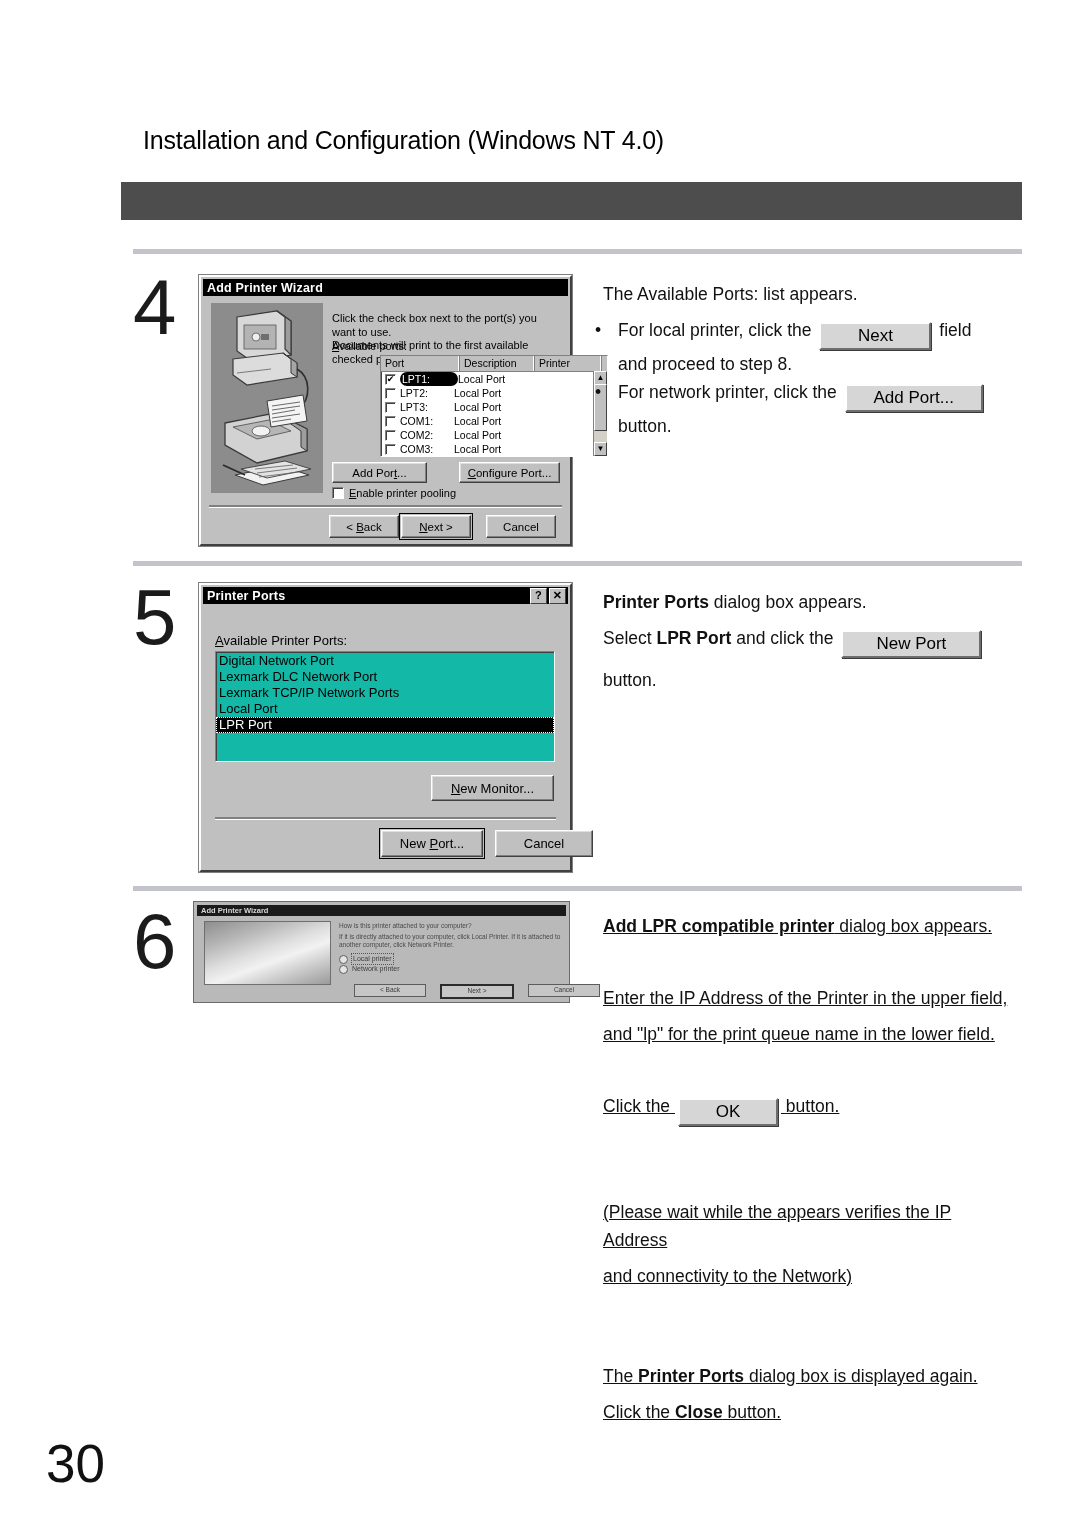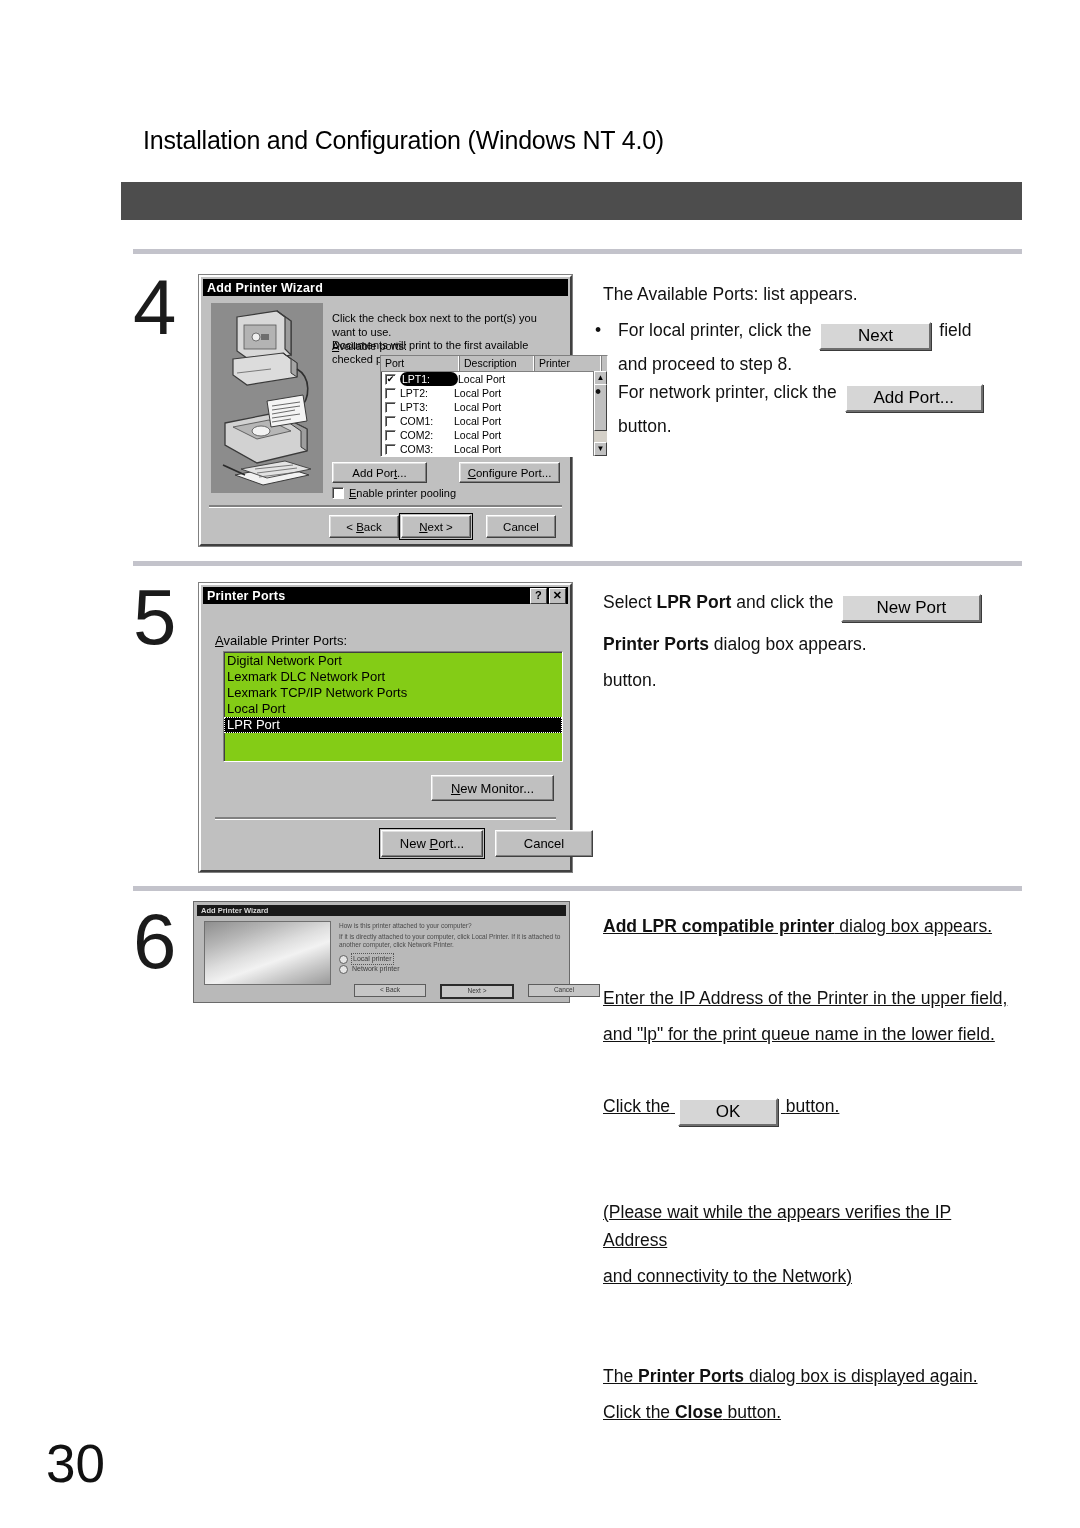--- a/index.html
+++ b/index.html
@@ -166,24 +166,24 @@
     background:#808080;border-bottom:1px solid #ffffff;}
   #dlg-apw .b-back{position:absolute;left:128px;top:238px;width:68px;height:21px;}
   #dlg-apw .b-next{position:absolute;left:200px;top:238px;width:68px;height:21px;}
   #dlg-apw .b-cancel{position:absolute;left:285px;top:238px;width:68px;height:21px;}
 
   
   #dlg-pp{left:199px;top:583px;width:369px;height:285px;}
   #dlg-pp .lbl{position:absolute;left:14px;top:48px;font-size:13px;}
   #dlg-pp .listbox{
     position:absolute;left:14px;top:66px;width:338px;height:108px;
-    background:#84cc16;
+    background:#14b8a6;
     border-top:1px solid #808080;border-left:1px solid #808080;
     border-right:1px solid #ffffff;border-bottom:1px solid #ffffff;
-    box-shadow:inset 1px 1px 0 0 #404040;overflow:hidden;padding-top:1px;margin-left:8px;
+    box-shadow:inset 1px 1px 0 0 #404040;overflow:hidden;padding-top:1px;
   }
   #dlg-pp .li{font-size:13px;line-height:16px;padding-left:3px;white-space:nowrap;}
   #dlg-pp .li.sel{background:#000000;color:#ffffff;outline:1px dotted #ffffff;outline-offset:-1px;}
   #dlg-pp .b-newmon{position:absolute;left:230px;top:190px;width:121px;height:24px;font-size:13px;}
   #dlg-pp .sep{position:absolute;left:14px;right:14px;top:232px;height:2px;
     background:#808080;border-bottom:1px solid #ffffff;}
   #dlg-pp .b-newport{position:absolute;left:180px;top:245px;width:100px;height:25px;font-size:13px;}
   #dlg-pp .b-cancel{position:absolute;left:294px;top:245px;width:96px;height:25px;font-size:13px;}
 
   
@@ -403,25 +403,25 @@
       </div>
     <div class="sep"></div>
     <div class="btn95 b-newport default">
         <span>New <span class="ulk">P</span>ort...</span>
       </div>
     <div class="btn95 b-cancel">Cancel</div>
   </div>
 
   <div class="col-text t5">
     <p>
+      <b>Printer Ports</b><span> dialog box appears.</span>
+    </p>
+    <p>
       <span>Select </span><b>LPR Port</b><span> and click the</span>
       <span class="ibtn w-newport">New Port</span>
-    </p>
-    <p>
-      <b>Printer Ports</b><span> dialog box appears.</span>
     </p>
     <p>button.</p>
   </div>
 
   <div class="step-num n6">6</div>
 
   <div id="dlg-thumb">
     <div class="tb">Add Printer Wizard</div>
     <div class="pic"></div>
     <div class="q">

